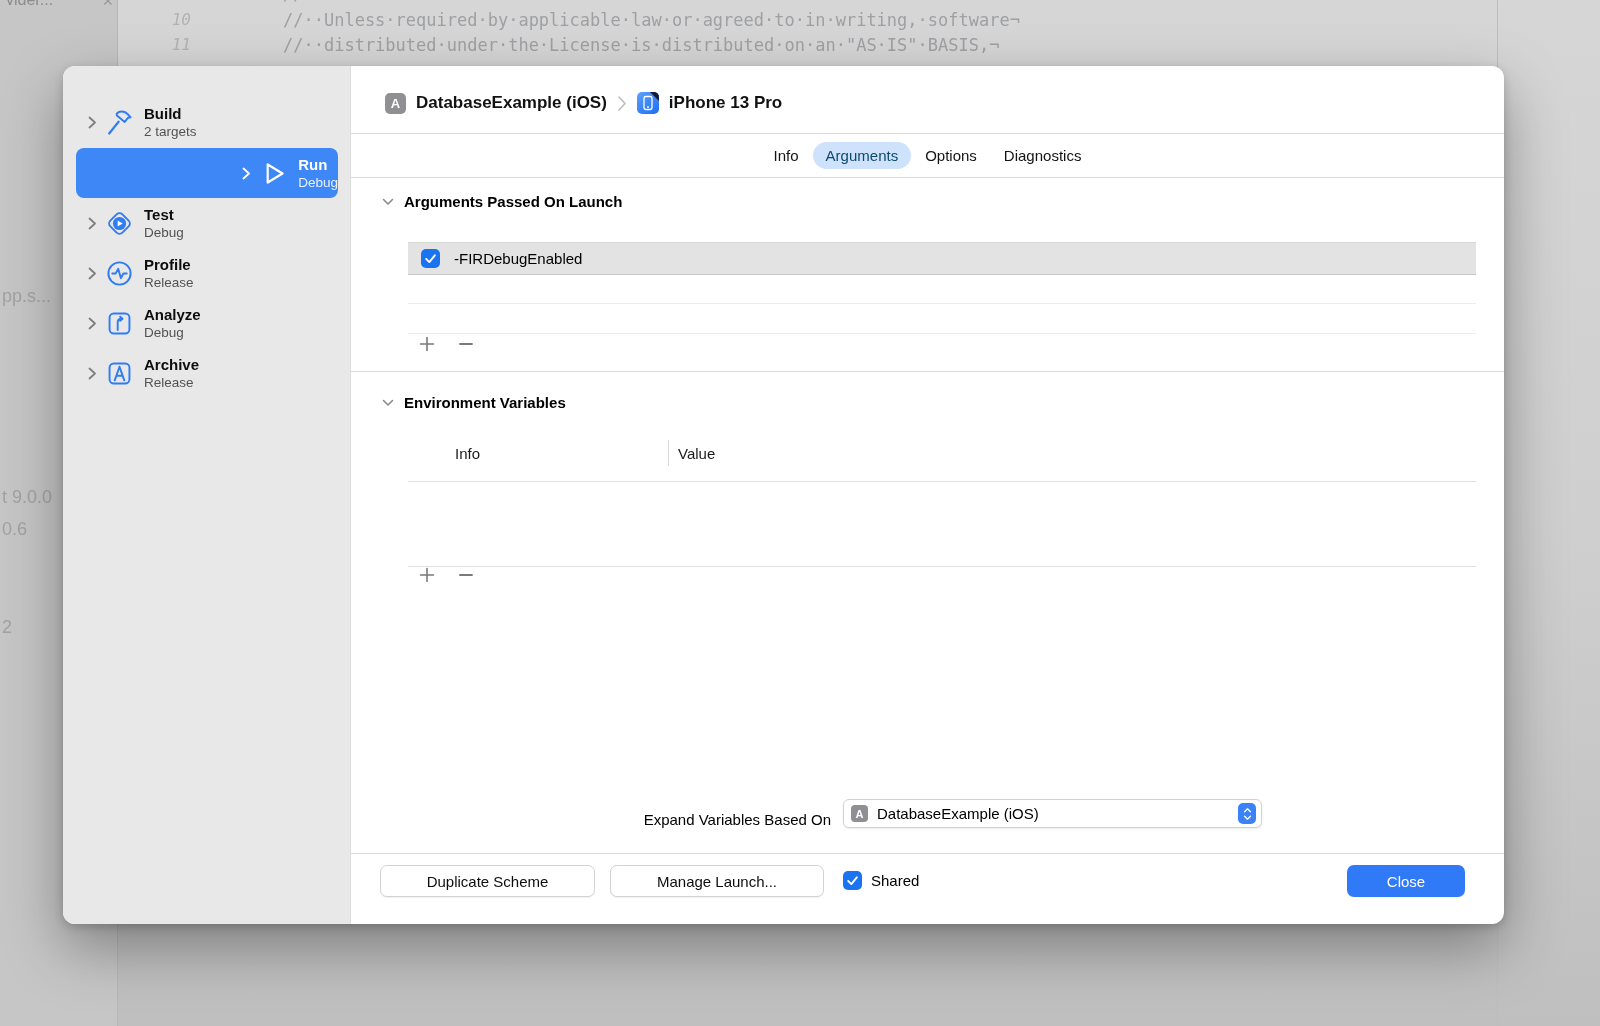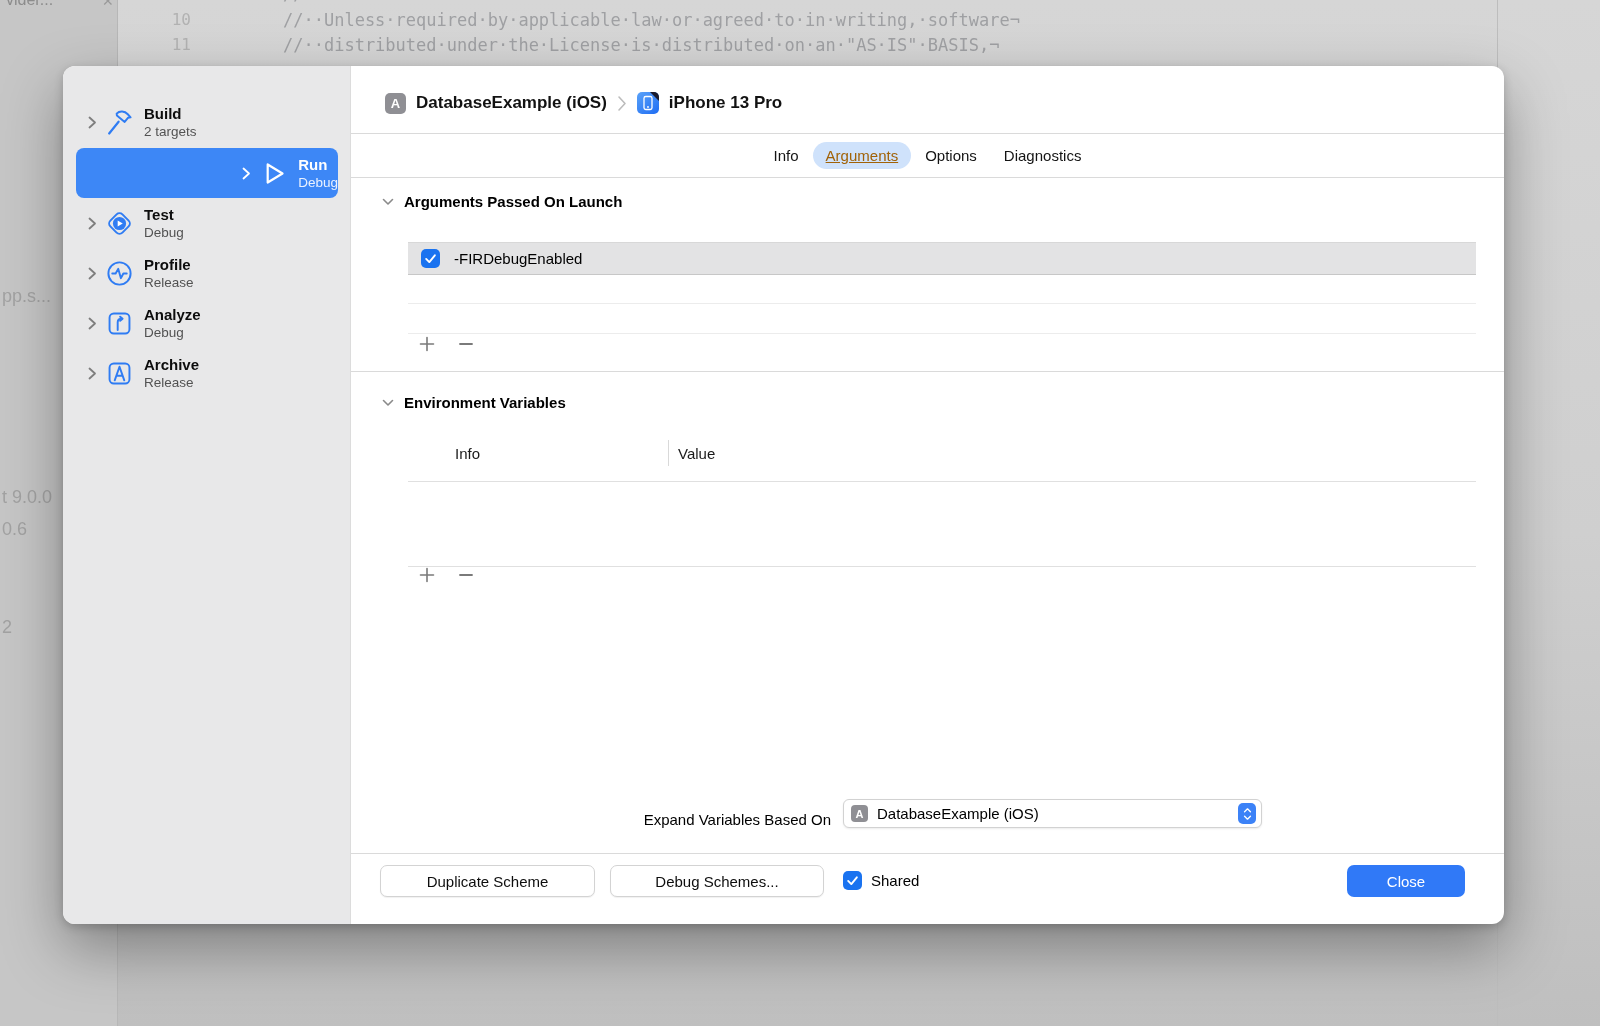--- a/index.html
+++ b/index.html
@@ -11,21 +11,21 @@
 
   
   .nav-strip { position:absolute; left:0; top:0; width:118px; height:100%;
                background:#c6c6c6; border-right:1px solid #b7b7b7; }
   .right-divider { position:absolute; left:1497px; top:0; width:1px; height:100%; background:#bdbdbd; }
   .bg-tab { position:absolute; left:6px; top:-9px; font-size:16px; color:#8c8c8c; }
   .bg-tab-close { position:absolute; left:102px; top:-7px; font-size:14px; color:#999; }
   .editor-line { position:absolute; left:118px; width:1370px; height:25px;
                  font-family:"DejaVu Sans Mono", monospace; color:#9fa0a3; font-size:17px; }
   .editor-line .lnum { position:absolute; left:18px; width:55px; text-align:right;
-                       font-size:16px; color:#b2b2b2; }
+                       font-size:16px; color:#b2b2b2;font-style:italic; }
   .editor-line .lcode { position:absolute; left:165px; white-space:pre; }
   .nav-frag { position:absolute; left:2px; font-size:18px; color:#a2a2a2; }
 
   
   .dialog { position:absolute; left:63px; top:66px; width:1441px; height:858px;
             background:#ffffff; border-radius:12px;
             box-shadow:0 24px 60px rgba(0,0,0,.35), 0 3px 10px rgba(0,0,0,.18); }
 
   
   .sidebar { position:absolute; left:0; top:0; width:288px; height:100%;
@@ -51,21 +51,21 @@
                font-size:13px; font-weight:700; flex:none; }
   .dev-badge { position:relative; width:22px; height:22px; border-radius:5px; overflow:hidden;
                background:linear-gradient(140deg,#5aa2f9 0%,#1f6df3 100%); flex:none; }
   .bc-chev { width:10px; height:17px; color:#bcbcbc; }
 
   .hsep { position:absolute; left:0; width:100%; height:1px; background:#dadada; }
 
   .tabs { position:absolute; left:0; top:68px; width:100%; height:43px;
           display:flex; align-items:center; justify-content:center; gap:1px; }
   .tab { padding:5px 13px; border-radius:15px; font-size:15px; color:#141414; cursor:default; }
-  .tab.active { background:#cfe2fb; color:#a16207;text-decoration:underline; }
+  .tab.active { background:#cfe2fb; color:#0c4a6e; }
 
   .section-head { position:absolute; display:flex; align-items:center; gap:10px; }
   .section-head .disc { width:12px; height:8px; color:#8a8a8a; }
   .section-title { font-size:15px; font-weight:700; color:#000; }
 
   .arg-row { position:absolute; left:57px; top:176px; width:1068px; height:33px;
              background:#e3e3e4; border-top:1px solid #d8d8d8; border-bottom:1px solid #c7c7c7;
              display:flex; align-items:center; }
   .checkbox { width:19px; height:19px; border-radius:5px; background:#1a73f0;
               display:flex; align-items:center; justify-content:center; flex:none; }
@@ -322,21 +322,21 @@
             </svg>
           <svg viewBox="0 0 10 6" width="9" height="5">
               <path d="M1.5 1.5 L5 5 L8.5 1.5" fill="none" stroke="#ffffff" stroke-width="1.6" stroke-linecap="round" stroke-linejoin="round"></path>
             </svg>
         </span>
       </div>
 
       <div class="hsep" style="top:787px"></div>
 
       <button class="footer-btn" style="left:29px; width:215px">Duplicate Scheme</button>
-      <button class="footer-btn" style="left:259px; width:214px">Debug Schemes...</button>
+      <button class="footer-btn" style="left:259px; width:214px">Manage Launch...</button>
 
       <div class="shared-wrap">
         <span class="checkbox">
           <svg viewBox="0 0 19 19" width="15" height="15">
               <path d="M4 10 L8 14 L15 5.5" fill="none" stroke="#ffffff" stroke-width="2.4" stroke-linecap="round" stroke-linejoin="round"></path>
             </svg>
         </span>
         <span class="shared-label">Shared</span>
       </div>
 

